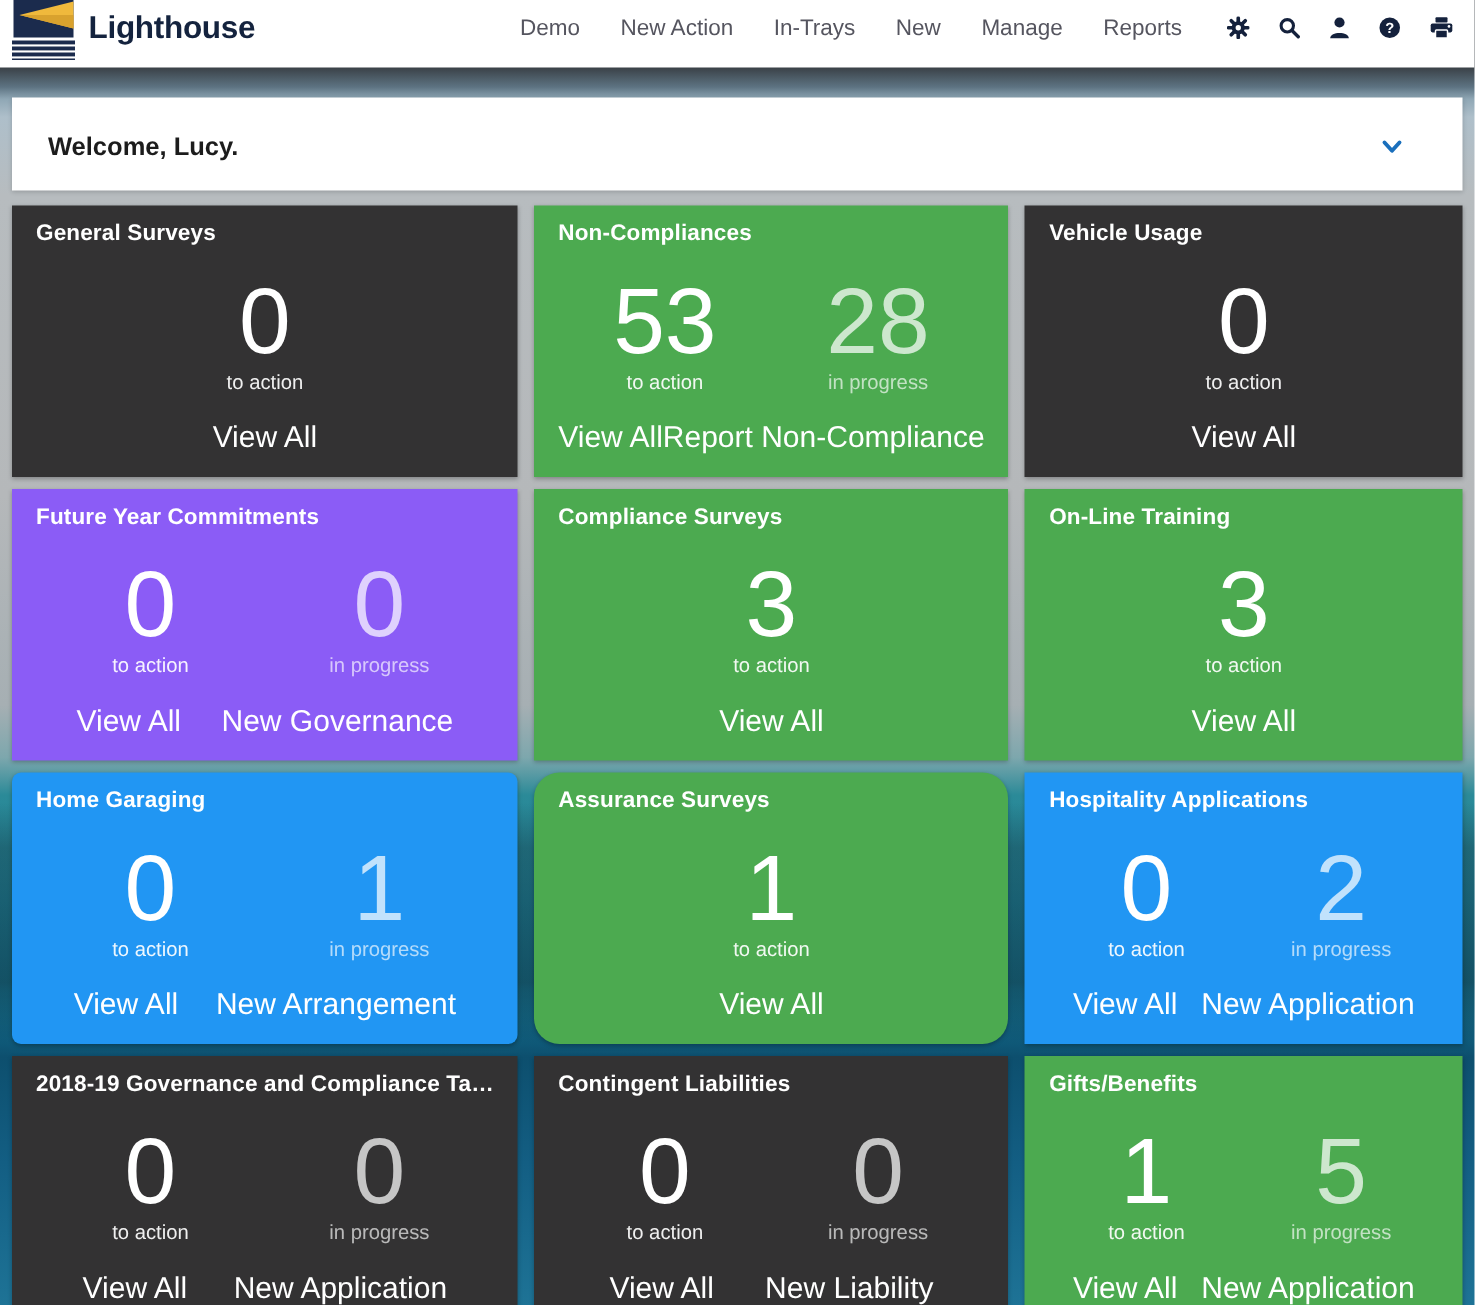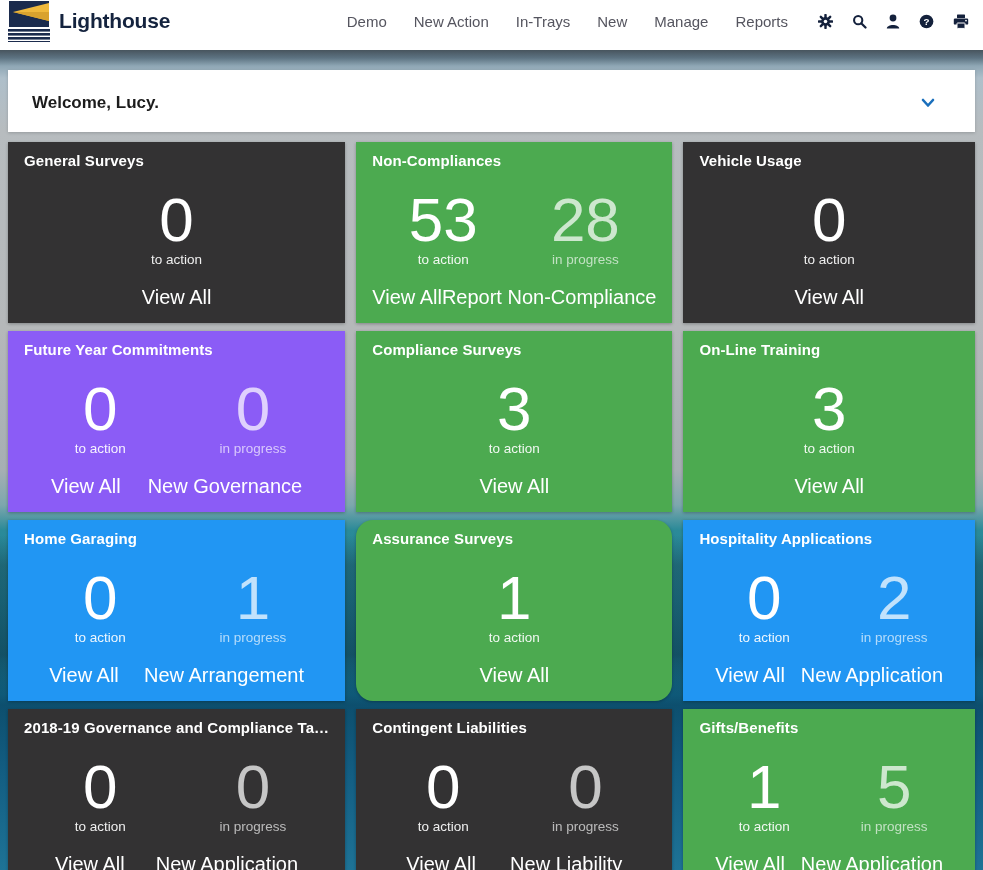--- a/index.html
+++ b/index.html
@@ -9,21 +9,21 @@
     background:
       linear-gradient(180deg, rgba(20,26,30,0) 535px, rgba(20,26,30,.30) 565px, rgba(16,22,26,.42) 655px, rgba(16,22,26,0) 695px),
       linear-gradient(180deg,
         #3a4147 45px, #5d7382 58px, #8fa7b5 66px, #aebfca 78px,
         #b7bcbf 130px, #b5b8ba 330px, #a6afb3 470px, #7da7ad 505px,
         #2b8a98 530px, #1d86a0 600px, #157a9a 660px, #0d4f6e 705px,
         #135e83 775px, #1e7396 870px);
   }
   
   .topbar {
-    position:relative; height:50px; background:#ffffff;
+    position:relative; height:45px; background:#ffffff;
     display:flex; align-items:center; justify-content:space-between;
     padding:0 14px 8px 8px; z-index:5;
   }
   .brand { display:flex; align-items:center; gap:9px; cursor:pointer; }
   .logo svg { display:block; }
   .brand-name { font-size:21px; font-weight:700; color:#14233e; letter-spacing:-0.2px; }
   .nav { display:flex; align-items:center; gap:20px; }
   .nav ul { display:flex; list-style:none; align-items:flex-end; gap:27px; }
   .nav-item { font-size:15px; color:#55555f; cursor:pointer; white-space:nowrap; }
   .nav-icons { display:flex; align-items:center; gap:19px; margin-left:10px; }
@@ -230,21 +230,21 @@
   <div class="stat">
     <div class="num">3</div>
     <div class="stat-label">to action</div>
   </div>
 </div>
     <div class="links">
           <a class="card-link" href="#">View All</a>
         </div>
   </section>
 
-  <section class="card" style="background: rgb(33, 150, 243);">
+  <section class="card" style="background: rgb(33, 150, 243); border-radius: 6px;">
     <h2 class="card-title">Home Garaging</h2>
     <div class="stats">
   <div class="stat">
     <div class="num">0</div>
     <div class="stat-label">to action</div>
   </div>
 
   <div class="stat secondary">
     <div class="num">1</div>
     <div class="stat-label">in progress</div>

